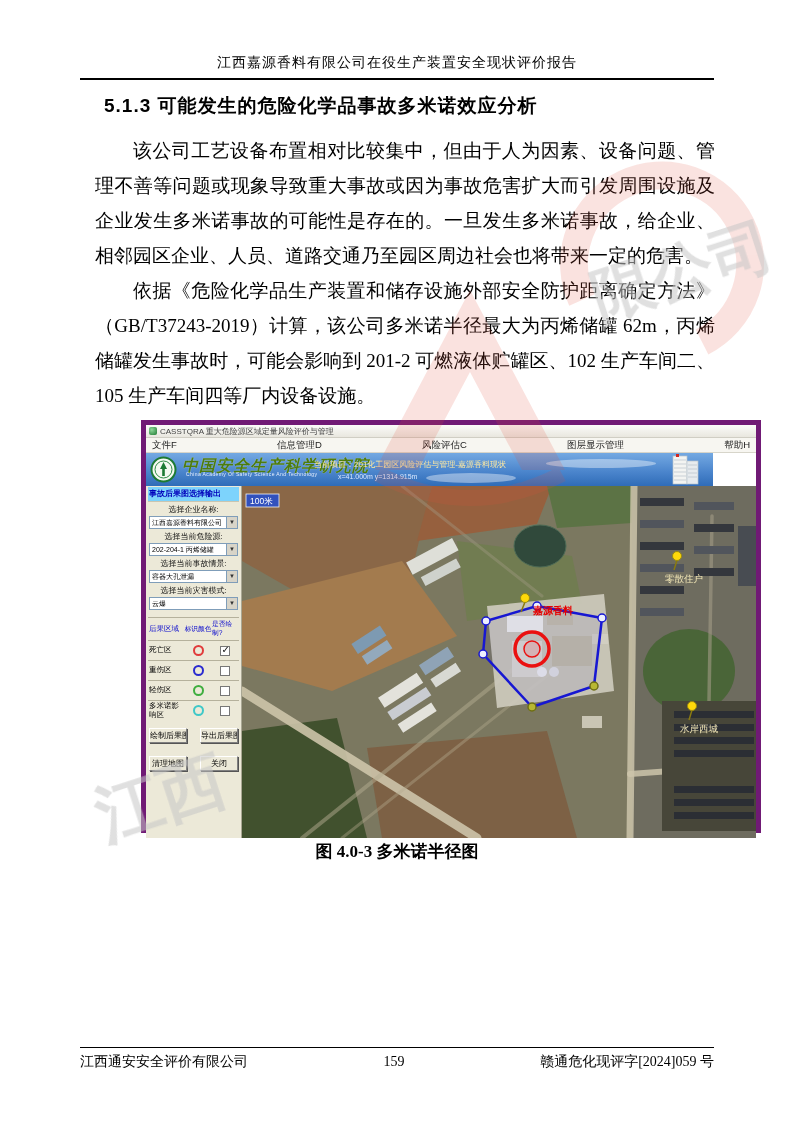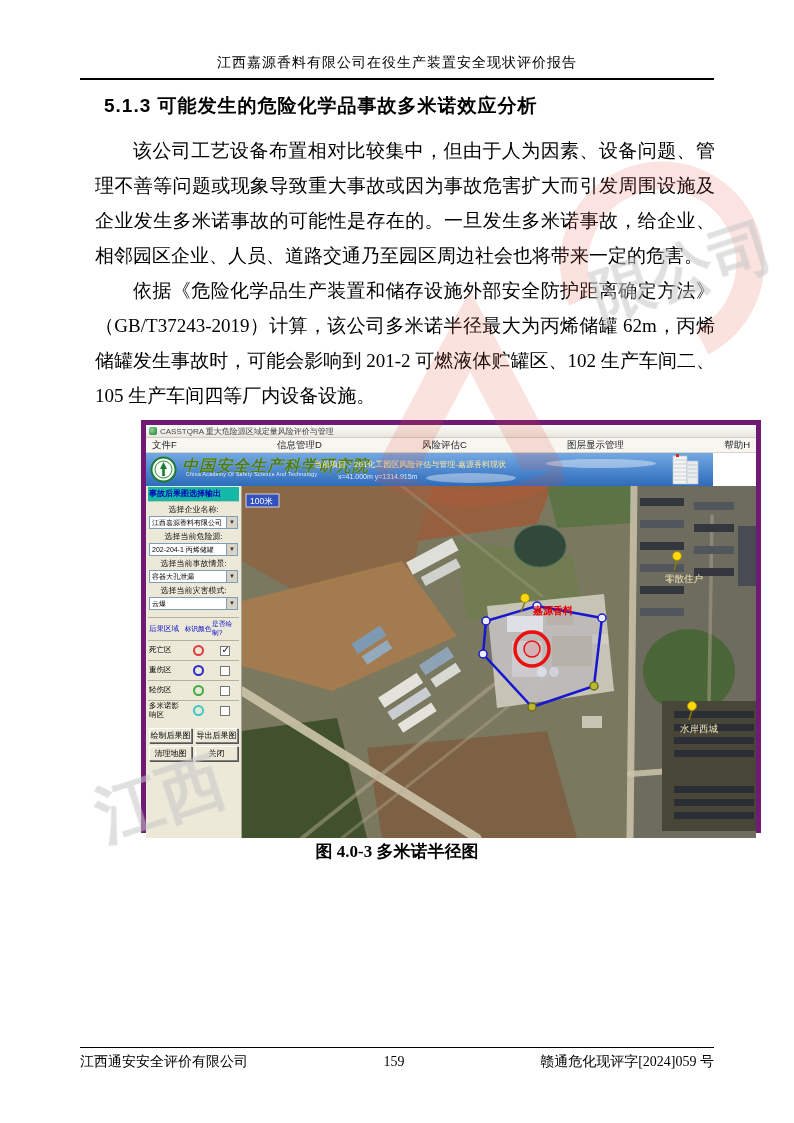--- a/index.html
+++ b/index.html
@@ -47,38 +47,38 @@
     color:#4d7c0f; letter-spacing:1px; text-shadow:0 0 1px rgba(255,255,255,.6); font-style:italic; }
   .banner .org-en { position:absolute; left:40px; top:18px; font-size:5px; color:#e6efff; letter-spacing:.4px; }
   .banner .project { position:absolute; left:168px; top:6px; font-size:8px; color:#ffe9a0; white-space:nowrap; }
   .banner .coords { position:absolute; left:192px; top:20px; font-size:7px; color:#d9e8ff; white-space:nowrap; }
   .banner .building { position:absolute; left:521px; top:1px; }
   .app-content { position:relative; height:352px; display:flex; }
   
   .panel { width:96px; background:#ece9d8; border-right:1px solid #a9a794;
     padding:1px 2px; font-size:8px; }
   .panel-title { color:#0000bb; font-weight:bold; font-size:8px; padding:1px 1px 2px;
-    border-bottom:1px solid #c9c5b0; margin-bottom:1px; background:#14b8a6; }
+    border-bottom:1px solid #c9c5b0; margin-bottom:1px; background:#7dd3fc; }
   .field-label { text-align:center; font-size:8px; margin-top:2px; color:#111; }
   .select { display:flex; height:13px; border:1px solid #7f9db9; background:#fff;
     margin:1px 1px 0; align-items:center; }
   .select .sel-val { flex:1; font-size:7px; padding:0 2px; white-space:nowrap; overflow:hidden; }
   .select .sel-arrow { width:11px; height:100%; background:#d8d4c8;
     border-left:1px solid #7f9db9; font-size:6px; line-height:11px; text-align:center; color:#333; }
   .zone-table { margin-top:7px; border-top:1px solid #b5b19c; }
   .zt-head, .zt-row { display:flex; align-items:center; }
   .zt-head { color:#0000cc; font-size:6.7px; padding:2px 0; }
   .zt-row { height:20px; border-top:1px solid #b5b19c; }
   .zc1 { width:36px; font-size:7.5px; line-height:1.1; padding-left:1px;font-family:Liberation Mono, monospace; }
   .zc2 { width:28px; display:flex; justify-content:center; }
   .zc3 { width:26px; display:flex; justify-content:center; }
   .ring { width:11px; height:11px; border-radius:50%; border:2px solid #999; background:transparent; }
   .cb { width:10px; height:10px; border:1px solid #777; background:#fff; position:relative; }
   .cb.checked::after { content:"✓"; position:absolute; top:-2.5px; left:0.5px; font-size:10px; color:#111; }
-  .panel-btns { display:grid; grid-template-columns:1fr 1fr; gap:3px; margin-top:8px; padding:0 1px;font-family:Liberation Mono, monospace; }
+  .panel-btns { display:grid; grid-template-columns:1fr 1fr; gap:13px; margin-top:8px; padding:0 1px;font-family:Liberation Mono, monospace; }
   .pbtn { height:15px; font-size:8px; background:#ece9d8; text-align:center; line-height:13px;
     border:1px solid #808080; border-top-color:#fff; border-left-color:#fff;
     box-shadow:1px 1px 0 #555; cursor:default; white-space:nowrap; overflow:hidden; }
   .map-wrap { position:relative; flex:1; background:#7b7860; overflow:hidden; }
   
   .watermark { position:absolute; inset:0; pointer-events:none; z-index:40; }
 </style>
 </head>
 <body>
 

